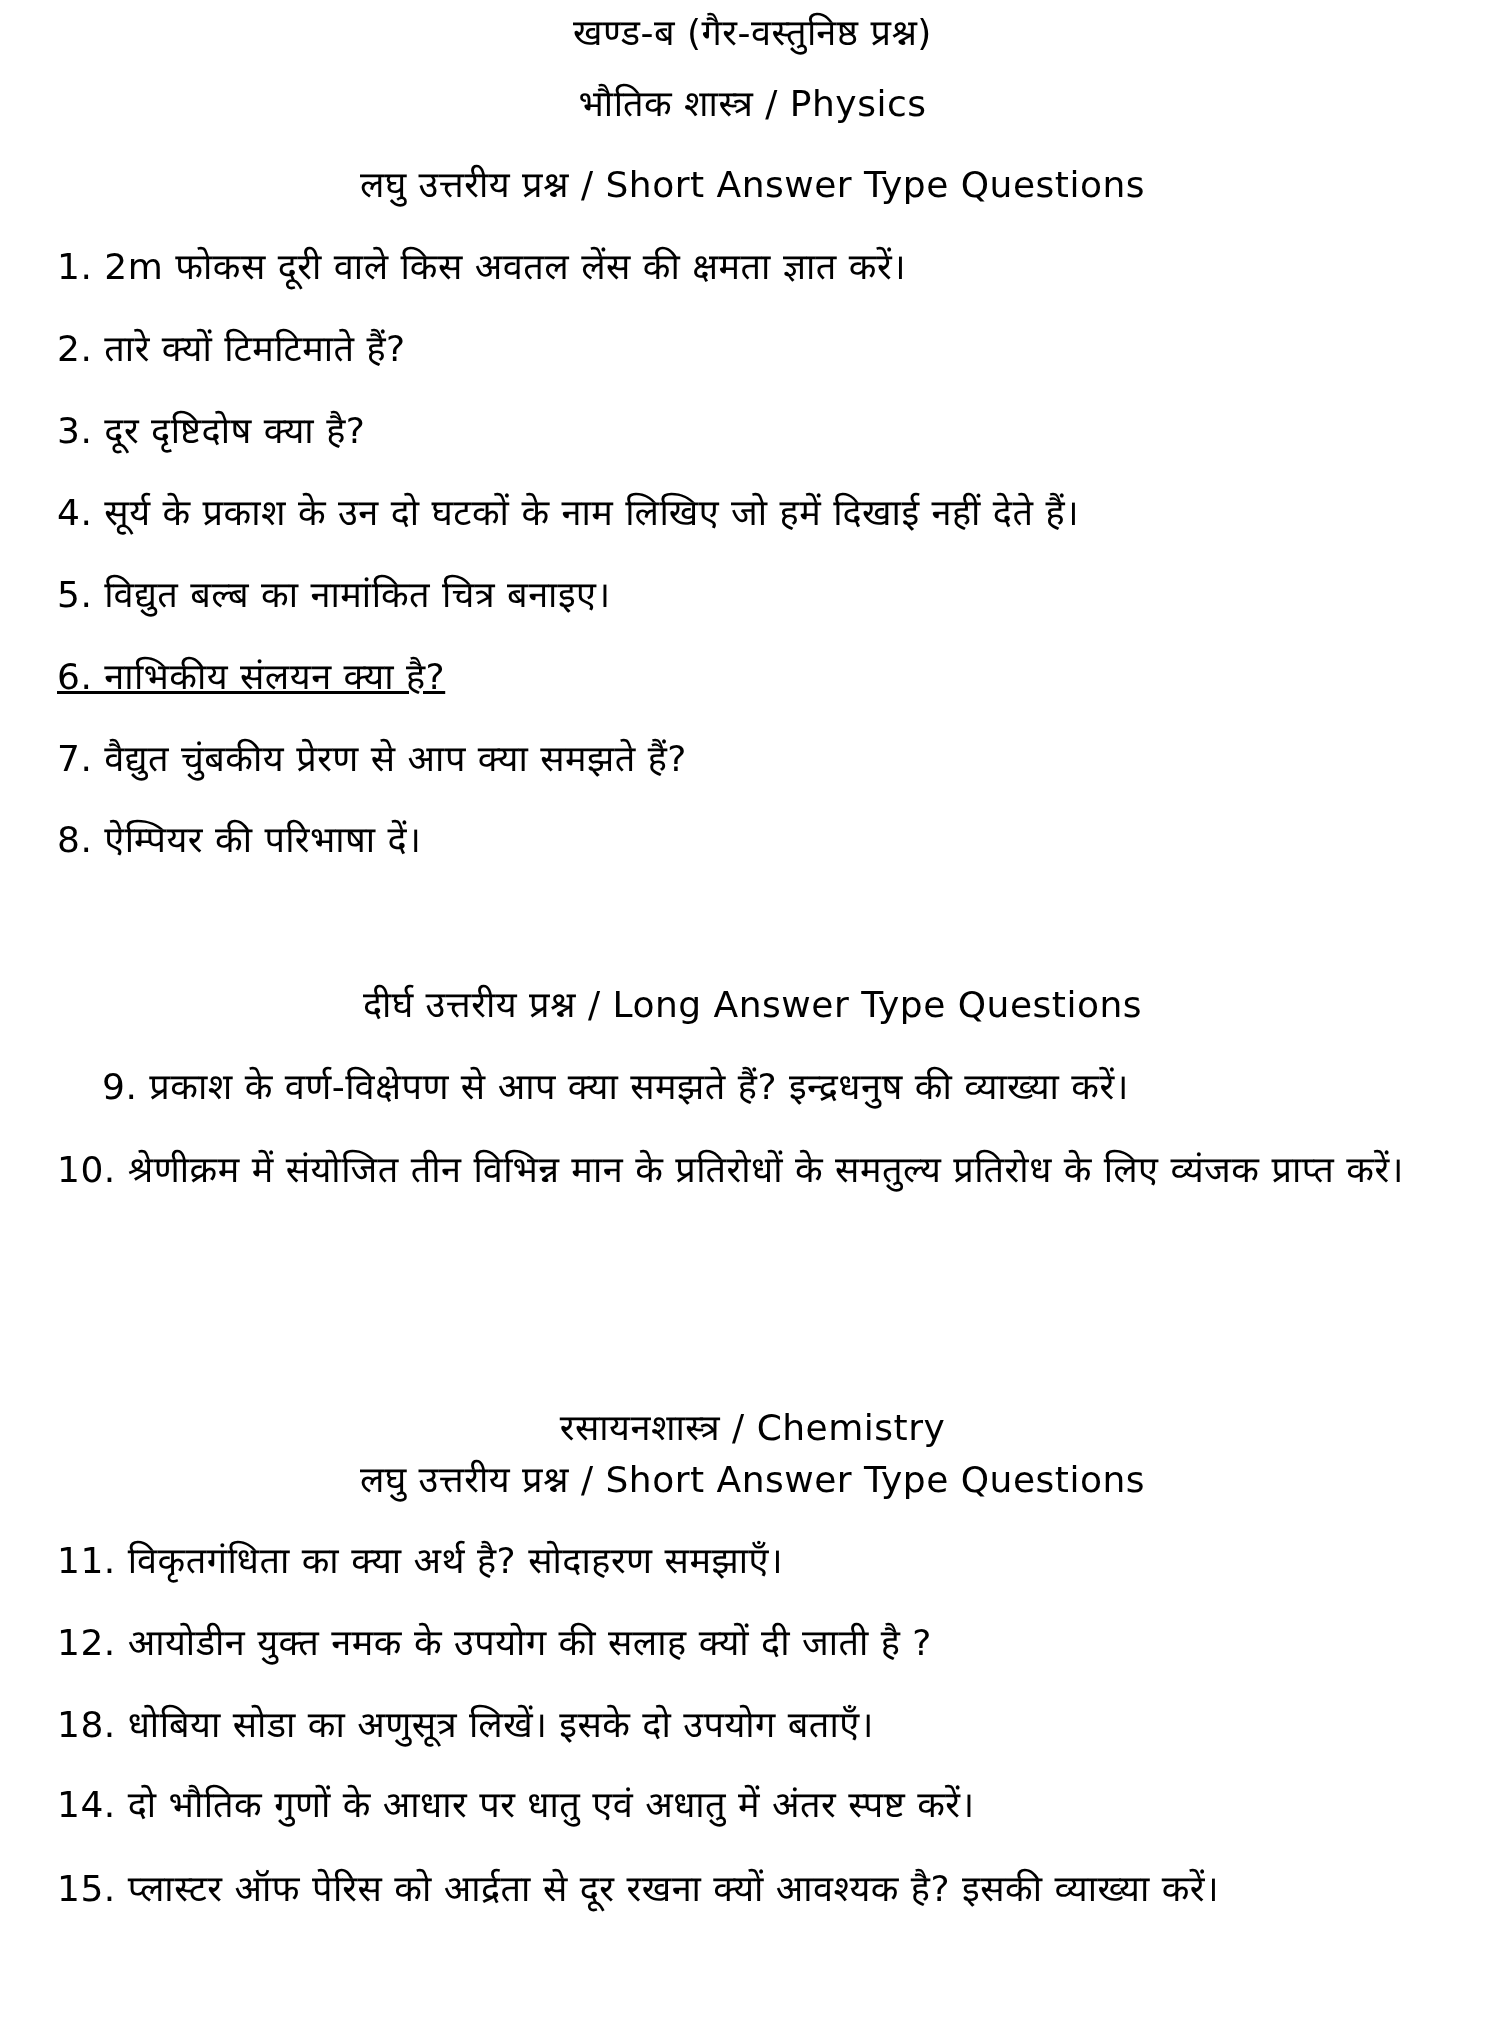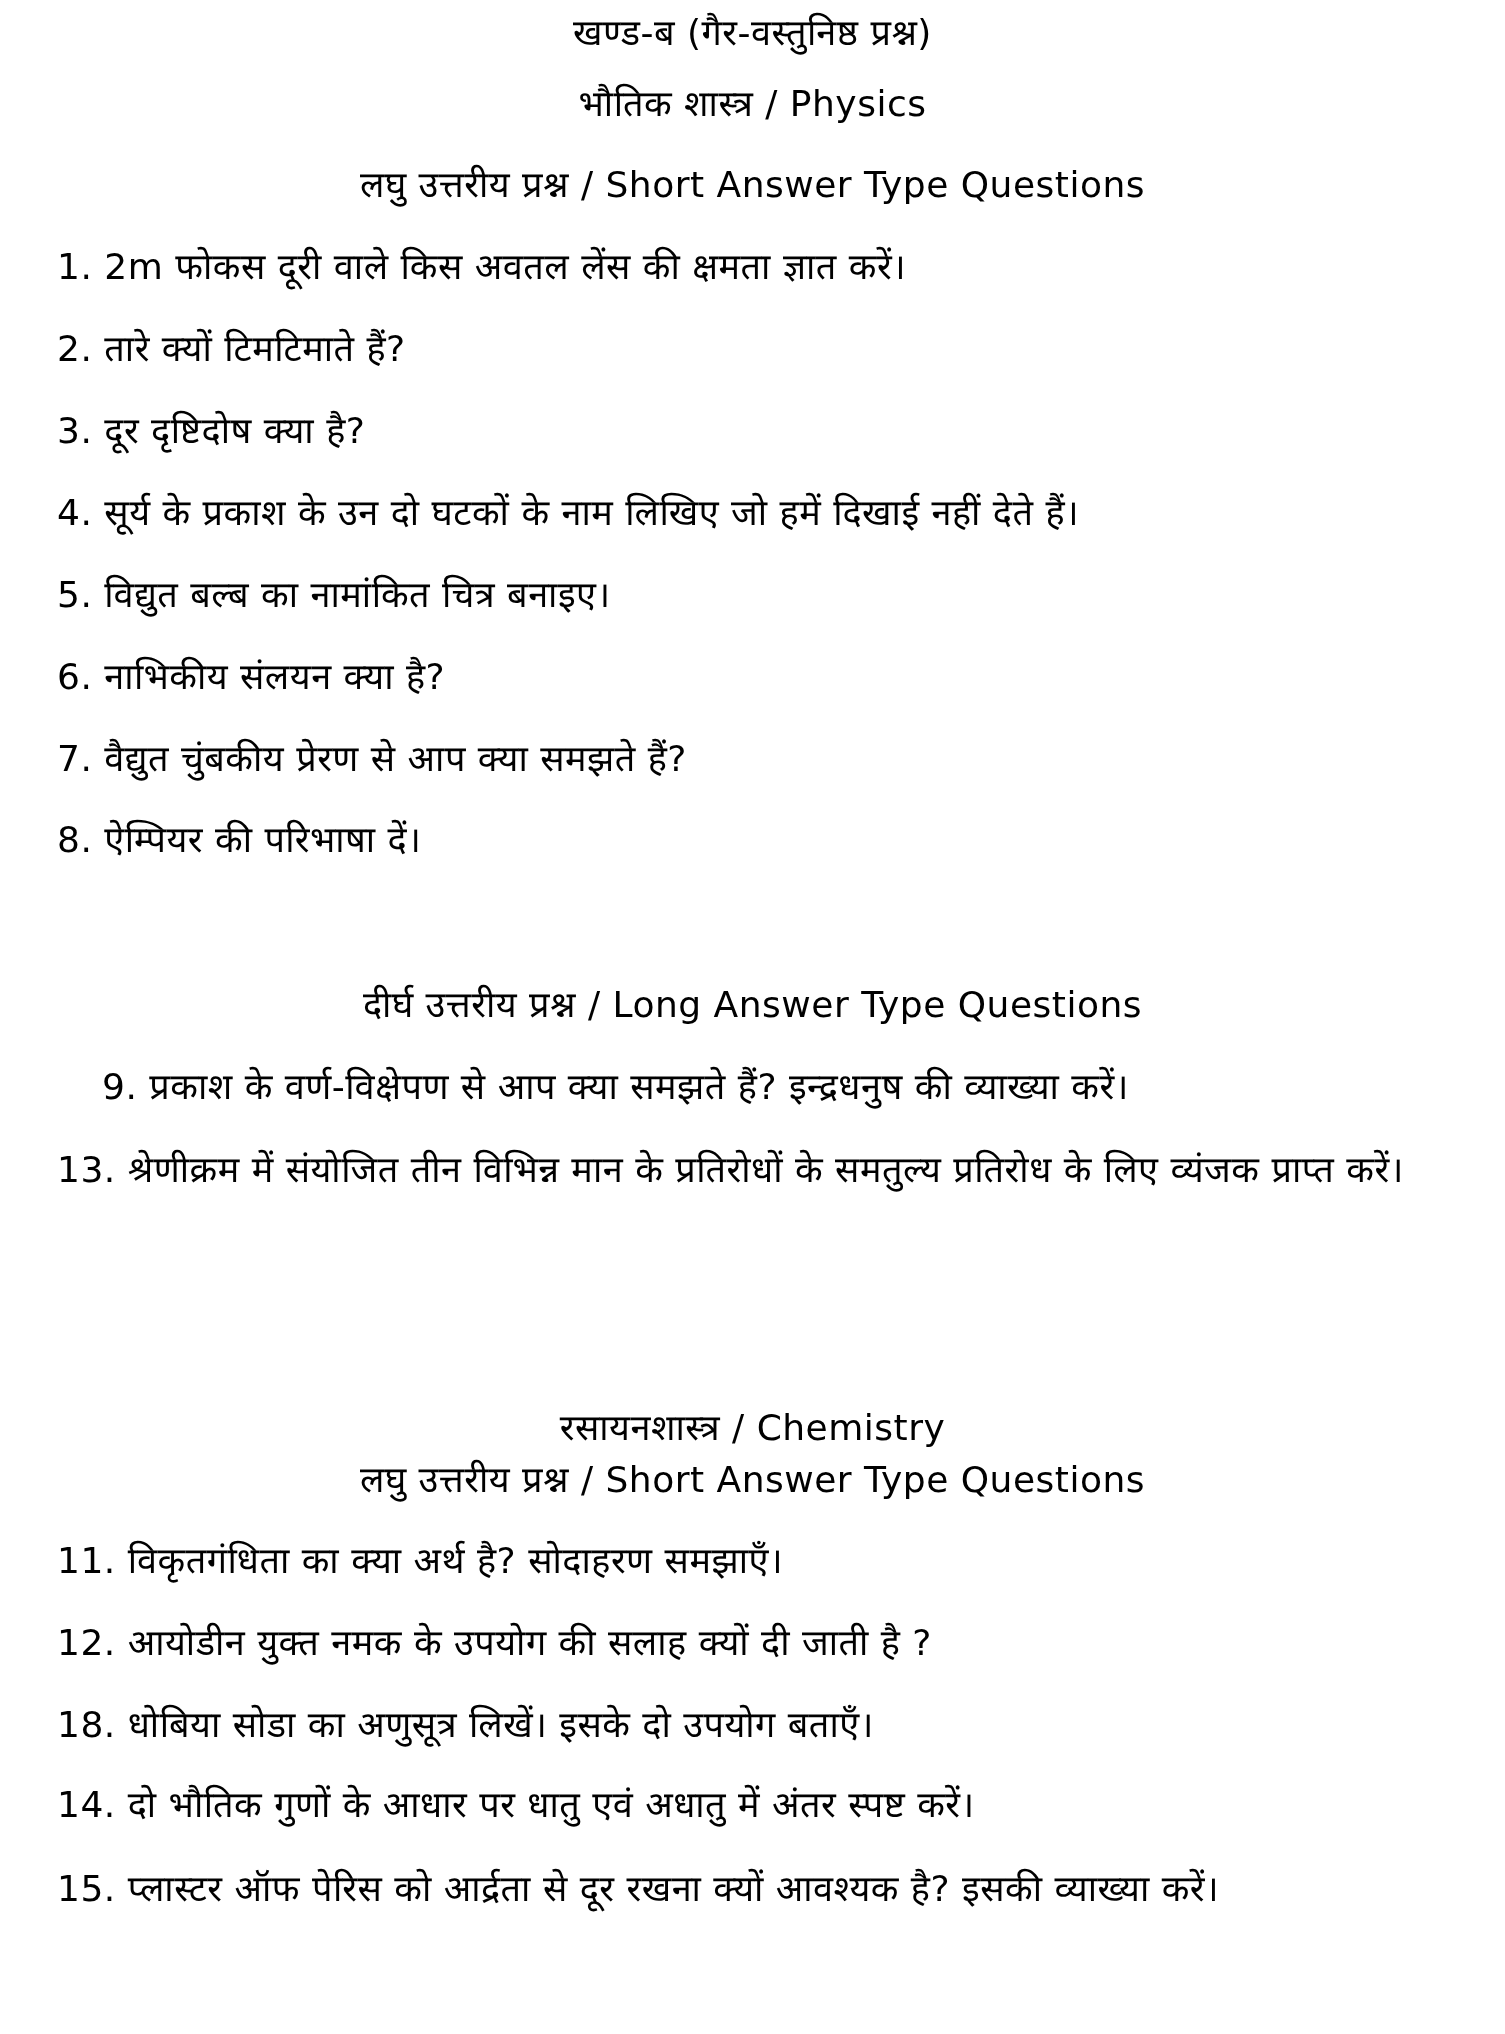--- a/index.html
+++ b/index.html
@@ -23,27 +23,27 @@
   <div class="line center" style="top:9px;">खण्ड-ब (गैर-वस्तुनिष्ठ प्रश्न)</div>
 
   <div class="line center" style="top:80px;">भौतिक शास्त्र / Physics</div>
   <div class="line center" style="top:161px;">लघु उत्तरीय प्रश्न / Short Answer Type Questions</div>
 
   <div class="line" style="top:243px;">1. 2m फोकस दूरी वाले किस अवतल लेंस की क्षमता ज्ञात करें।</div>
   <div class="line" style="top:325px;">2. तारे क्यों टिमटिमाते हैं?</div>
   <div class="line" style="top:407px;">3. दूर दृष्टिदोष क्या है?</div>
   <div class="line" style="top:489px;">4. सूर्य के प्रकाश के उन दो घटकों के नाम लिखिए जो हमें दिखाई नहीं देते हैं।</div>
   <div class="line" style="top:571px;">5. विद्युत बल्ब का नामांकित चित्र बनाइए।</div>
-  <div class="line" style="top:653px;">6. नाभिकीय संलयन क्या है?</div>
+  <div class="line" style="top:653px;text-decoration:underline;">6. नाभिकीय संलयन क्या है?</div>
   <div class="line" style="top:735px;">7. वैद्युत चुंबकीय प्रेरण से आप क्या समझते हैं?</div>
   <div class="line" style="top:816px;">8. ऐम्पियर की परिभाषा दें।</div>
 
   <div class="line center" style="top:981px;">दीर्घ उत्तरीय प्रश्न / Long Answer Type Questions</div>
   <div class="line" style="top:1063px;margin-left:45px;">9. प्रकाश के वर्ण-विक्षेपण से आप क्या समझते हैं? इन्द्रधनुष की व्याख्या करें।</div>
-  <div class="line wrap" style="top:1137px;">13. श्रेणीक्रम में संयोजित तीन विभिन्न मान के प्रतिरोधों के समतुल्य प्रतिरोध के लिए व्यंजक प्राप्त करें।</div>
+  <div class="line wrap" style="top:1137px;">10. श्रेणीक्रम में संयोजित तीन विभिन्न मान के प्रतिरोधों के समतुल्य प्रतिरोध के लिए व्यंजक प्राप्त करें।</div>
 
   <div class="line center" style="top:1404px;">रसायनशास्त्र / Chemistry</div>
   <div class="line center" style="top:1456px;">लघु उत्तरीय प्रश्न / Short Answer Type Questions</div>
 
   <div class="line" style="top:1537px;">11. विकृतगंधिता का क्या अर्थ है? सोदाहरण समझाएँ।</div>
   <div class="line" style="top:1619px;">12. आयोडीन युक्त नमक के उपयोग की सलाह क्यों दी जाती है ?</div>
   <div class="line" style="top:1701px;">18. धोबिया सोडा का अणुसूत्र लिखें। इसके दो उपयोग बताएँ।</div>
   <div class="line" style="top:1781px;">14. दो भौतिक गुणों के आधार पर धातु एवं अधातु में अंतर स्पष्ट करें।</div>
   <div class="line wrap" style="top:1856px;">15. प्लास्टर ऑफ पेरिस को आर्द्रता से दूर रखना क्यों आवश्यक है? इसकी व्याख्या करें।</div>
 </div>

